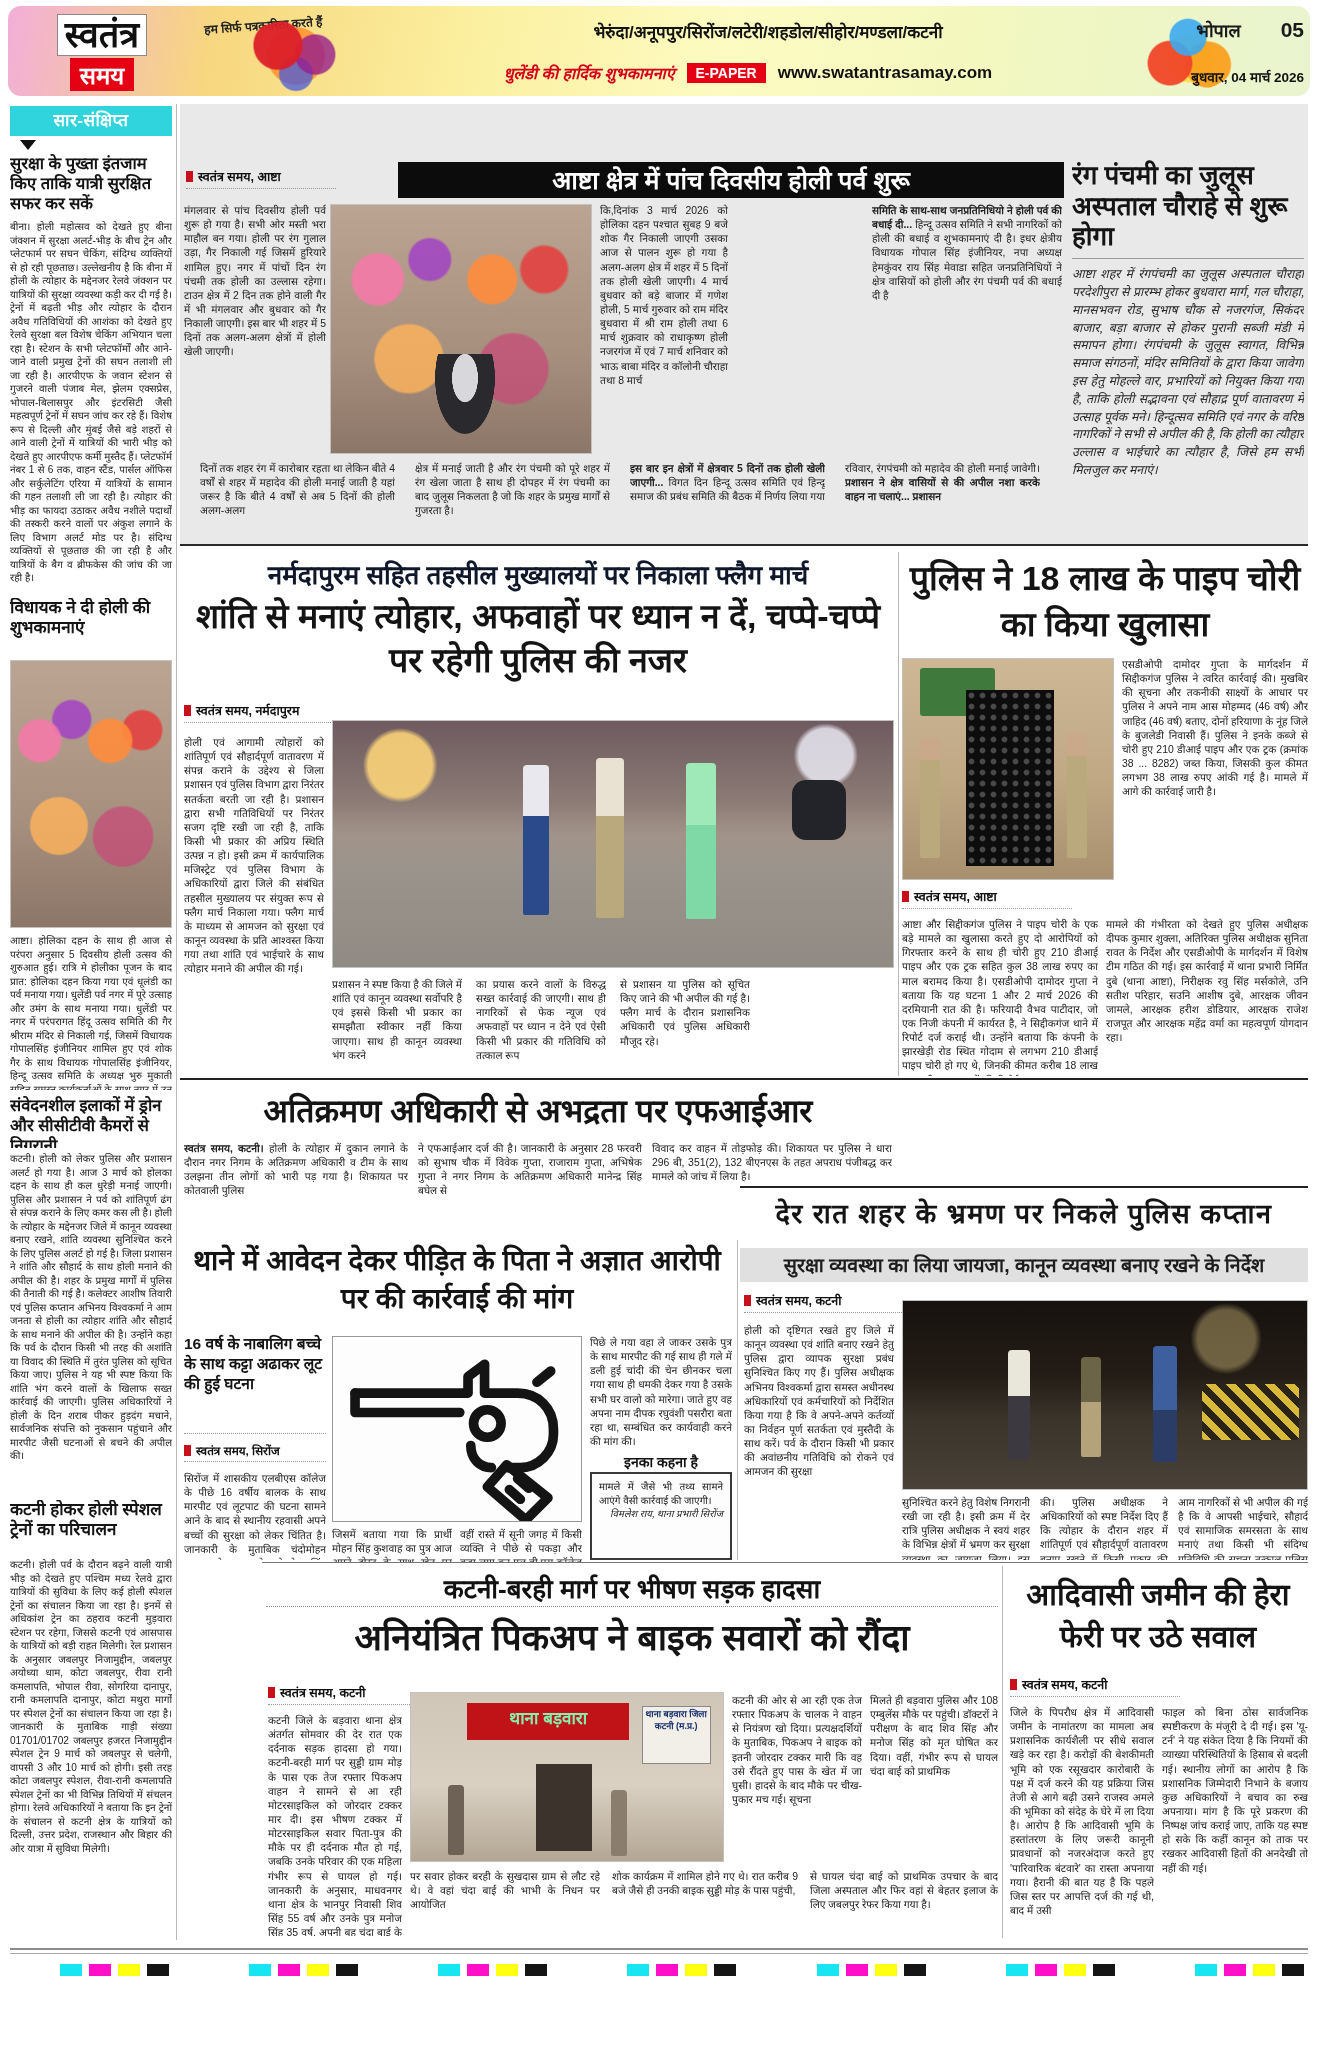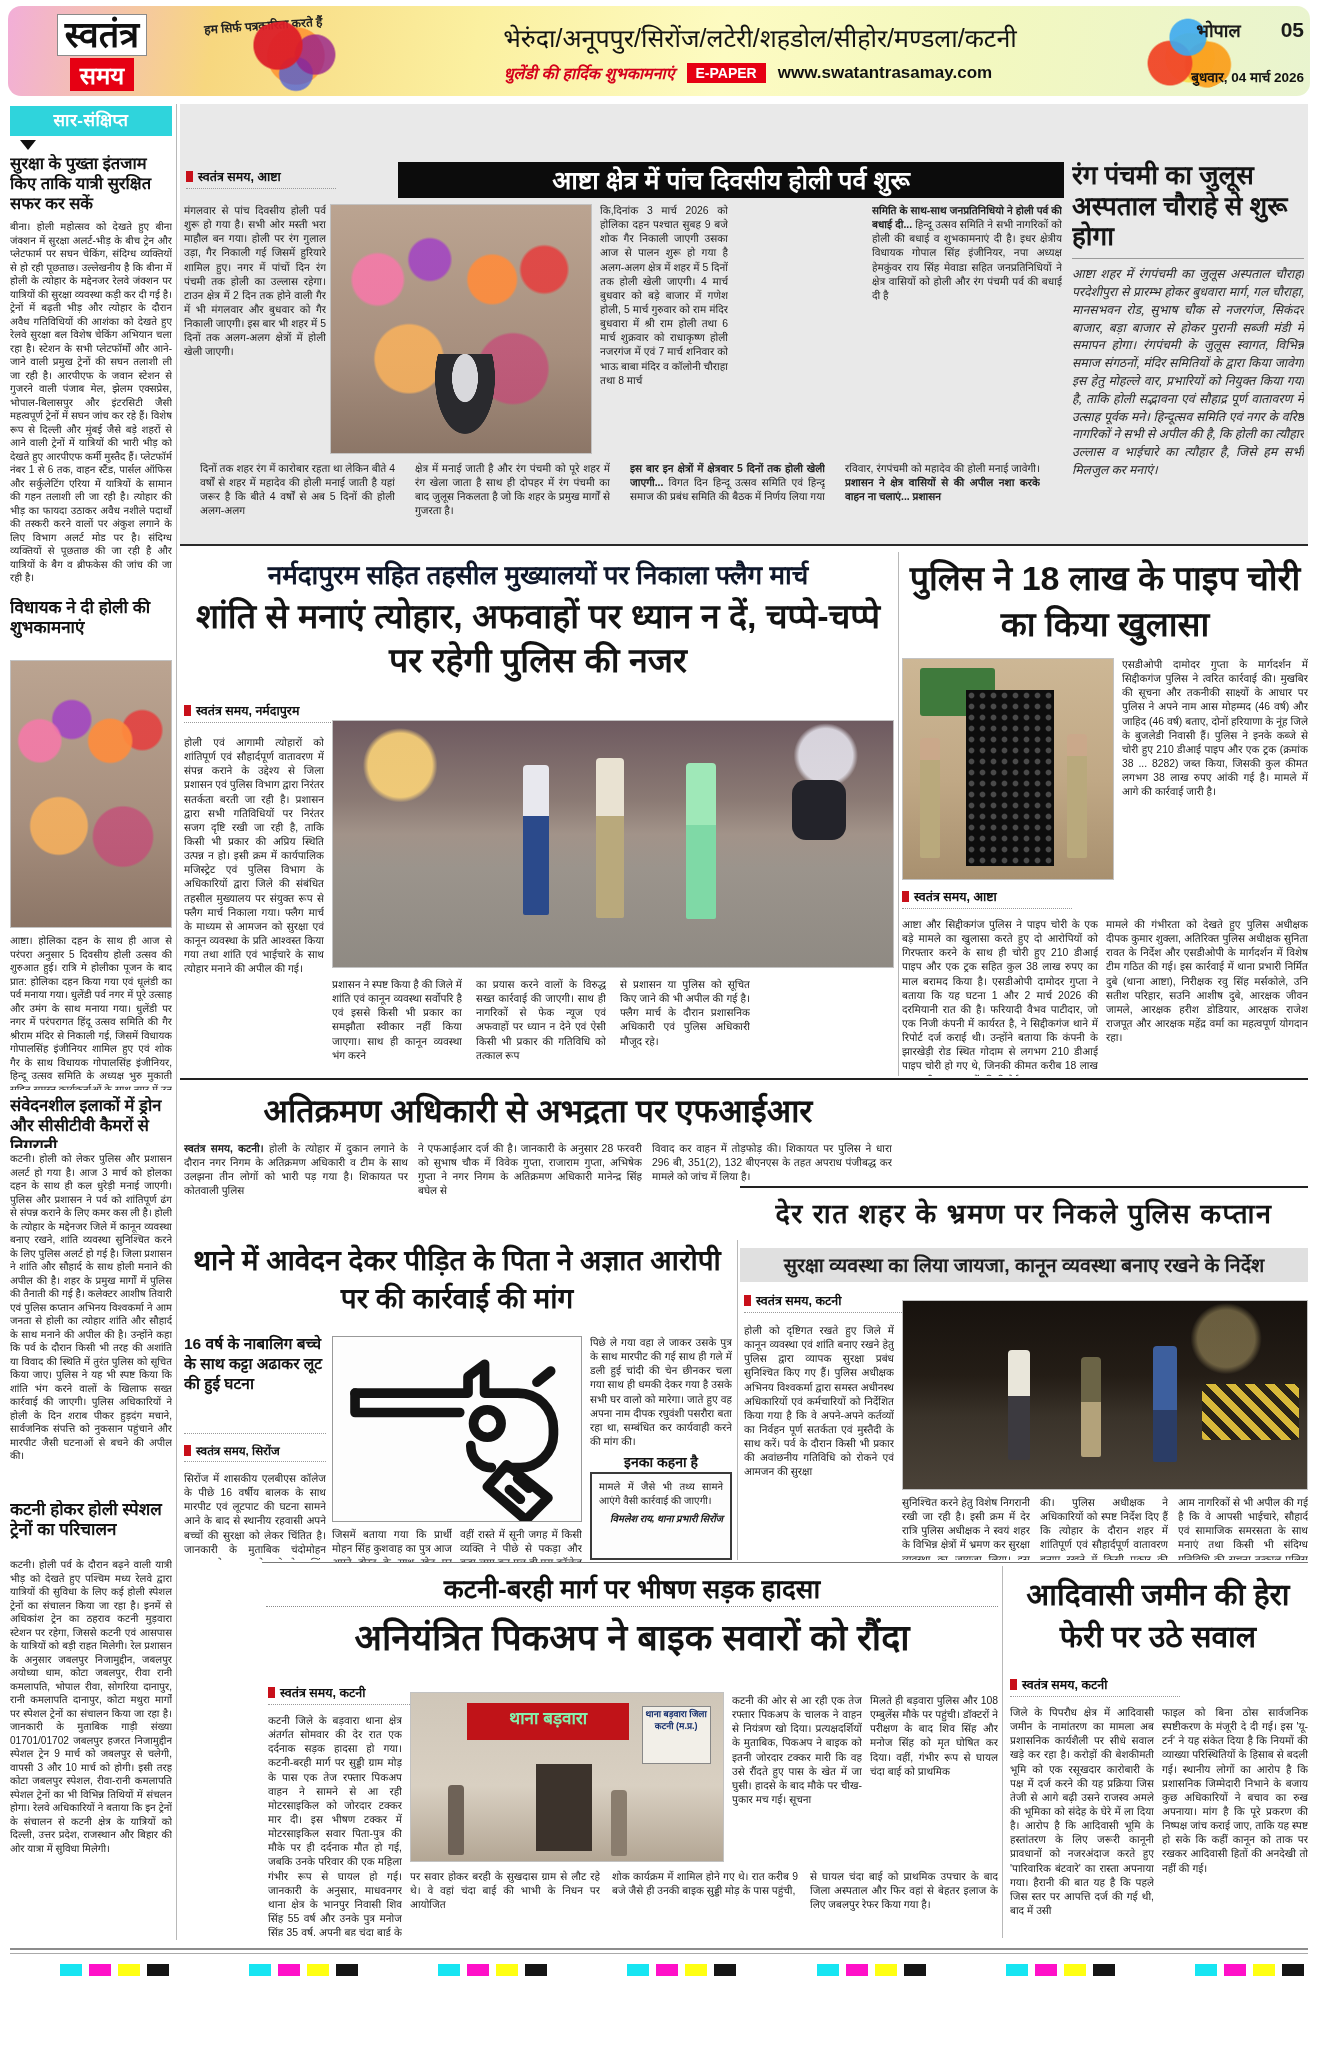--- a/index.html
+++ b/index.html
@@ -76,21 +76,21 @@
 <body>
 
 <div class="header">
   <div class="abs" style="left:14px;top:8px;width:160px;text-align:center">
     <span class="masthead-top">स्वतंत्र</span><br>
     <span class="masthead-bottom">समय</span>
   </div>
   <div class="abs" style="left:196px;top:8px;width:200px;font-size:12px;font-weight:bold;color:#222;transform:rotate(-4deg)">हम सिर्फ पत्रकारिता करते हैं</div>
   <div class="holi-decor decor-l" style="left:228px;top:14px;width:120px;height:72px"></div>
   <div class="holi-decor decor-r" style="left:1130px;top:10px;width:100px;height:76px"></div>
-  <div class="abs center" style="left:392px;top:14px;width:720px;font-size:25px;font-weight:400;color:#131313">भेरुंदा/अनूपपुर/सिरोंज/लटेरी/शहडोल/सीहोर/मण्डला/कटनी</div>
+  <div class="abs center" style="left:400px;top:14px;width:720px;font-size:17px;font-weight:700;color:#131313">भेरुंदा/अनूपपुर/सिरोंज/लटेरी/शहडोल/सीहोर/मण्डला/कटनी</div>
   <div class="abs" style="left:380px;top:56px;width:720px;display:flex;justify-content:center;align-items:center;gap:12px">
     <span style="color:#d5001c;font-weight:800;font-size:16px;font-style:italic">धुलेंडी की हार्दिक शुभकामनाएं</span>
     <span class="epaper-chip">E-PAPER</span>
     <span style="font-size:17px;font-weight:800;color:#111">www.swatantrasamay.com</span>
   </div>
   <div class="abs" style="left:1232px;top:12px;width:64px;display:flex;align-items:center;justify-content:flex-end;gap:20px">
     <span style="font-size:18px;font-weight:800">भोपाल</span>
     <span style="width:1px;height:22px;background:#555"></span>
     <span style="font-size:21px;font-weight:800">05</span>
   </div>
@@ -208,21 +208,21 @@
       <path d="M148 32 l10 -8"></path>
     </g>
   </svg>
 </div>
 <div class="abs txt" style="left:332px;top:1528px;width:120px;height:34px">जिसमें बताया गया कि प्रार्थी मोहन सिंह कुशवाह का पुत्र आज अपने दोस्त के साथ खेत पर पानी की मोटर चालू करने गया था।</div>
 <div class="abs txt" style="left:460px;top:1528px;width:122px;height:34px">वहीं रास्ते में सूनी जगह में किसी व्यक्ति ने पीछे से पकड़ा और कट्टा लगा कर एल.बी.एस कॉलेज में ले गया।</div>
 <div class="abs txt" style="left:590px;top:1336px;width:142px;height:110px">पिछे ले गया वहा ले जाकर उसके पुत्र के साथ मारपीट की गई साथ ही गले में डली हुई चांदी की चेन छीनकर चला गया साथ ही धमकी देकर गया है उसके सभी घर वालो को मारेगा। जाते हुए वह अपना नाम दीपक रघुवंशी पसरौरा बता रहा था, सम्बंधित कर कार्यवाही करने की मांग की।</div>
 <div class="abs quote-title" style="left:590px;top:1452px;width:142px">इनका कहना है</div>
 <div class="abs quote-box" style="left:590px;top:1472px;width:142px;height:88px">
   <div style="font-size:10px;line-height:1.35;text-align:justify">मामले में जैसे भी तथ्य सामने आएंगे वैसी कार्रवाई की जाएगी।</div>
-  <div class="italic-serif" style="font-size:9.8px;font-weight:bold;text-align:right;margin-top:5px">विमलेश राय, थाना प्रभारी सिरोंज</div>
+  <div class="italic-serif" style="font-size:9.8px;font-weight:normal;text-align:right;">विमलेश राय, थाना प्रभारी सिरोंज</div>
 </div>
 
 <div class="abs rule" style="left:740px;top:1186px;width:568px;height:2px"></div>
 <div class="abs hd center" style="left:740px;top:1194px;width:568px;height:44px;font-size:27px;letter-spacing:1.5px;white-space:nowrap;overflow:hidden">देर रात शहर के भ्रमण पर निकले पुलिस कप्तान</div>
 <div class="abs subbar" style="left:740px;top:1248px;width:568px;height:34px;font-size:19.5px;line-height:34px">सुरक्षा व्यवस्था का लिया जायजा, कानून व्यवस्था बनाए रखने के निर्देश</div>
 <div class="byline abs" style="left:744px;top:1292px;width:180px">
   <span class="bsq"></span>
   <span class="bt">स्वतंत्र समय, कटनी</span>
 </div>
 <div class="abs txt" style="left:744px;top:1324px;width:150px;height:236px">होली को दृष्टिगत रखते हुए जिले में कानून व्यवस्था एवं शांति बनाए रखने हेतु पुलिस द्वारा व्यापक सुरक्षा प्रबंध सुनिश्चित किए गए हैं। पुलिस अधीक्षक अभिनय विश्वकर्मा द्वारा समस्त अधीनस्थ अधिकारियों एवं कर्मचारियों को निर्देशित किया गया है कि वे अपने-अपने कर्तव्यों का निर्वहन पूर्ण सतर्कता एवं मुस्तैदी के साथ करें। पर्व के दौरान किसी भी प्रकार की अवांछनीय गतिविधि को रोकने एवं आमजन की सुरक्षा</div>

